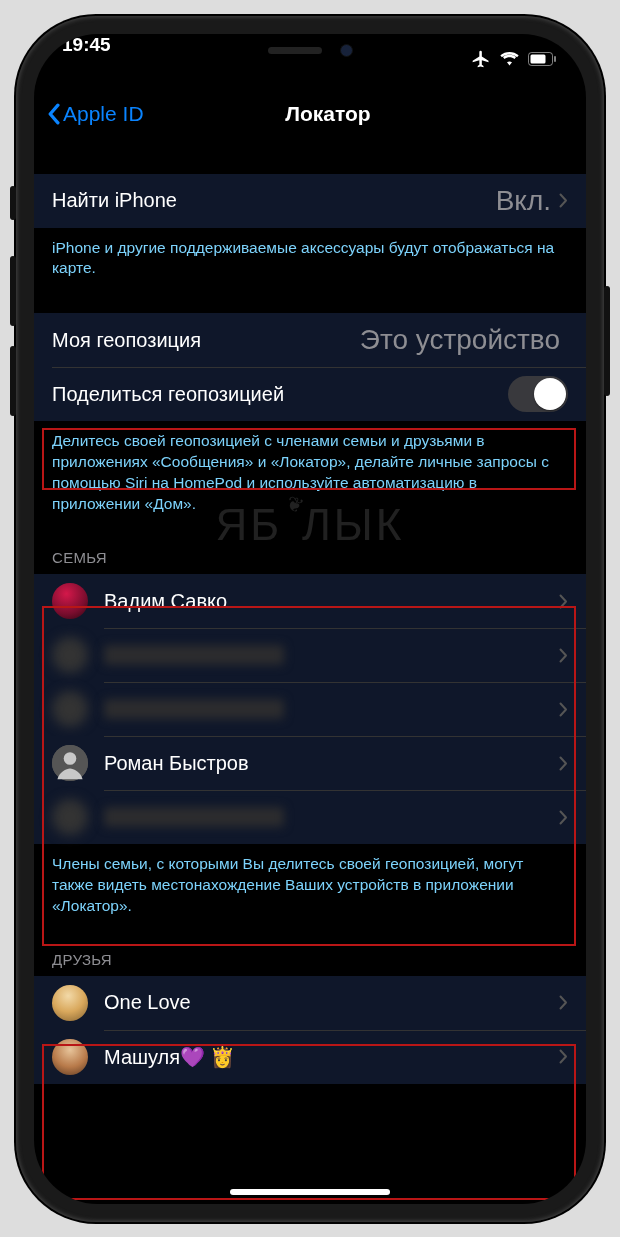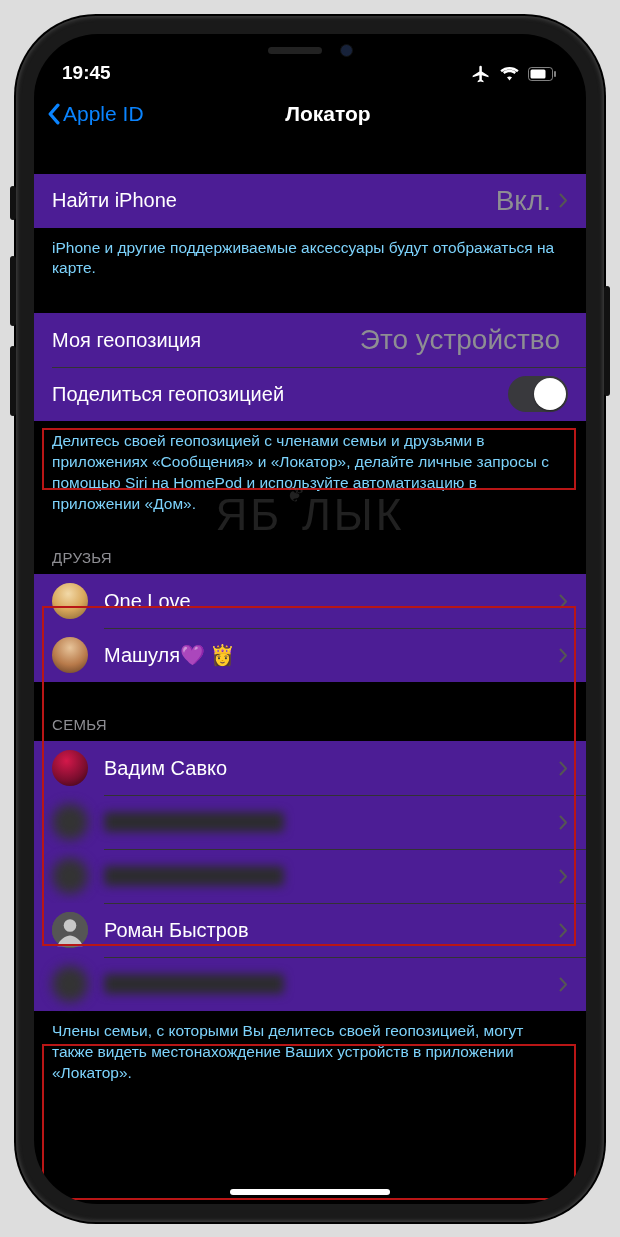--- a/index.html
+++ b/index.html
@@ -43,21 +43,20 @@
     border-bottom-left-radius: 22px;
     border-bottom-right-radius: 22px;
     z-index: 10;
     display: flex; align-items: center; justify-content: center;
   }
   .notch .speaker { width: 54px; height: 7px; background: #222; border-radius: 5px; margin-right: 18px;}
   .notch .cam { width: 13px; height: 13px; background: #17223a; border-radius: 50%; border:1px solid #111;}
   .status-bar {
     height: 54px;
     display: flex;
-    align-items: flex-end;
     padding: 0 28px 4px 28px;
     justify-content: space-between;
     font-size: 19px;
     font-weight: 600;
   }
   .status-right { display: flex; align-items: center; gap: 8px; }
   .status-right svg { display: block; }
   .nav-bar {
     height: 52px;
     position: relative;
@@ -76,21 +75,21 @@
   .nav-back svg { margin-right: 2px; }
   .nav-title { font-size: 21px; font-weight: 600; color: #fff; }
   .content {
     position: absolute;
     top: 106px; bottom: 0; left: 0; right: 0;
     overflow: hidden;
   }
   .group { margin-top: 34px; }
   .group.first { margin-top: 34px; }
   .cell {
-    background: #4c1d95;
+    background: #0f172a;
     min-height: 54px;
     display: flex;
     align-items: center;
     padding: 0 18px;
     font-size: 20px;
     color: #fff;
     position: relative;
   }
   .cell + .cell::before {
     content: "";
@@ -163,21 +162,21 @@
   .home-indicator {
     position: absolute;
     bottom: 9px; left: 50%; transform: translateX(-50%);
     width: 160px; height: 6px;
     background: #fff;
     border-radius: 4px;
     z-index: 20;
   }
   .watermark {
     position: absolute;
-    top: 456px; left: 50%; transform: translateX(-50%);
+    top: 466px; left: 50%; transform: translateX(-50%);
     font-size: 44px;
     color: rgba(130,130,130,0.25);
     letter-spacing: 3px;
     z-index: 30;
     pointer-events: none;
     display: flex; align-items: center;
     font-weight: 300;
   }
   .watermark .apple-stem {
     font-size: 20px;
@@ -252,40 +251,20 @@
         <div class="cell">
           <span class="cell-label">Поделиться геопозицией</span>
           <div class="toggle">
               <div class="knob"></div>
             </div>
         </div>
         <div class="footer-text">Делитесь своей геопозицией с членами семьи и друзьями в приложениях «Сообщения» и «Локатор», делайте личные запросы с помощью Siri на HomePod и используйте автоматизацию в приложении «Дом».</div>
       </div>
 
       <div class="group">
-        <div class="header-text">ДРУЗЬЯ</div>
-        <div id="friends-list">
-            <div class="cell with-avatar">
-              <div class="avatar" style="background: radial-gradient(circle at 45% 30%, rgb(242, 217, 168) 0%, rgb(217, 168, 92) 50%, rgb(129, 96, 48) 100%);"></div>
-              <span class="cell-label">One Love</span>
-              <svg class="chevron" width="9" height="15" viewBox="0 0 9 15" fill="none">
-                <path d="M1.5 1.5 7 7.5l-5.5 6" stroke="#555" stroke-width="2" stroke-linecap="round" stroke-linejoin="round"></path>
-              </svg>
-            </div>
-            <div class="cell with-avatar">
-              <div class="avatar" style="background: radial-gradient(circle at 50% 30%, rgb(231, 196, 154) 0%, rgb(184, 122, 74) 55%, rgb(90, 56, 32) 100%);"></div>
-              <span class="cell-label">Машуля💜 👸</span>
-              <svg class="chevron" width="9" height="15" viewBox="0 0 9 15" fill="none">
-                <path d="M1.5 1.5 7 7.5l-5.5 6" stroke="#555" stroke-width="2" stroke-linecap="round" stroke-linejoin="round"></path>
-              </svg>
-            </div>
-          </div>
-      </div>
-
-      <div class="group">
         <div class="header-text">СЕМЬЯ</div>
         <div id="family-list">
             <div class="cell with-avatar">
               <div class="avatar" style="background: radial-gradient(circle at 40% 30%, rgb(212, 24, 74) 0%, rgb(122, 13, 46) 60%, rgb(42, 5, 16) 100%);"></div>
               <span class="cell-label">Вадим Савко</span>
               <svg class="chevron" width="9" height="15" viewBox="0 0 9 15" fill="none">
                 <path d="M1.5 1.5 7 7.5l-5.5 6" stroke="#555" stroke-width="2" stroke-linecap="round" stroke-linejoin="round"></path>
               </svg>
             </div>
             <div class="cell with-avatar">
@@ -323,20 +302,40 @@
                 <div class="blurred-name"></div>
               </span>
               <svg class="chevron" width="9" height="15" viewBox="0 0 9 15" fill="none">
                 <path d="M1.5 1.5 7 7.5l-5.5 6" stroke="#555" stroke-width="2" stroke-linecap="round" stroke-linejoin="round"></path>
               </svg>
             </div>
           </div>
         <div class="footer-text">Члены семьи, с которыми Вы делитесь своей геопозицией, могут также видеть местонахождение Ваших устройств в приложении «Локатор».</div>
       </div>
 
+      <div class="group">
+        <div class="header-text">ДРУЗЬЯ</div>
+        <div id="friends-list">
+            <div class="cell with-avatar">
+              <div class="avatar" style="background: radial-gradient(circle at 45% 30%, rgb(242, 217, 168) 0%, rgb(217, 168, 92) 50%, rgb(129, 96, 48) 100%);"></div>
+              <span class="cell-label">One Love</span>
+              <svg class="chevron" width="9" height="15" viewBox="0 0 9 15" fill="none">
+                <path d="M1.5 1.5 7 7.5l-5.5 6" stroke="#555" stroke-width="2" stroke-linecap="round" stroke-linejoin="round"></path>
+              </svg>
+            </div>
+            <div class="cell with-avatar">
+              <div class="avatar" style="background: radial-gradient(circle at 50% 30%, rgb(231, 196, 154) 0%, rgb(184, 122, 74) 55%, rgb(90, 56, 32) 100%);"></div>
+              <span class="cell-label">Машуля💜 👸</span>
+              <svg class="chevron" width="9" height="15" viewBox="0 0 9 15" fill="none">
+                <path d="M1.5 1.5 7 7.5l-5.5 6" stroke="#555" stroke-width="2" stroke-linecap="round" stroke-linejoin="round"></path>
+              </svg>
+            </div>
+          </div>
+      </div>
+
     </div>
 
     <div class="watermark">
       <span>ЯБ</span>
         <span class="apple-stem">❦</span>
         <span>ЛЫК</span>
     </div>
 
     <div class="home-indicator"></div>
   </div>

